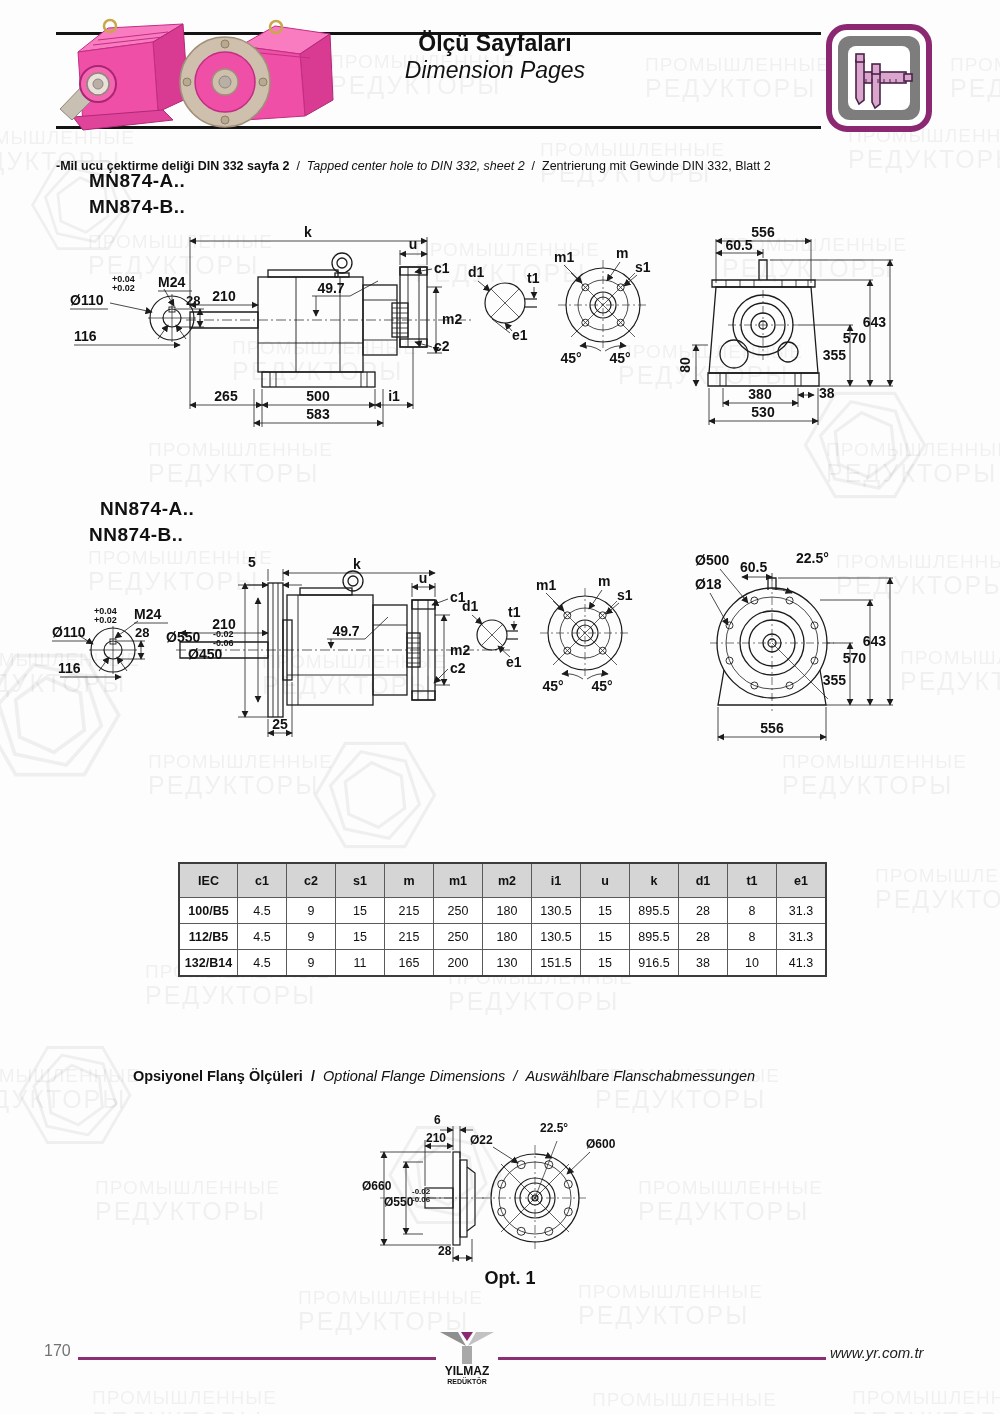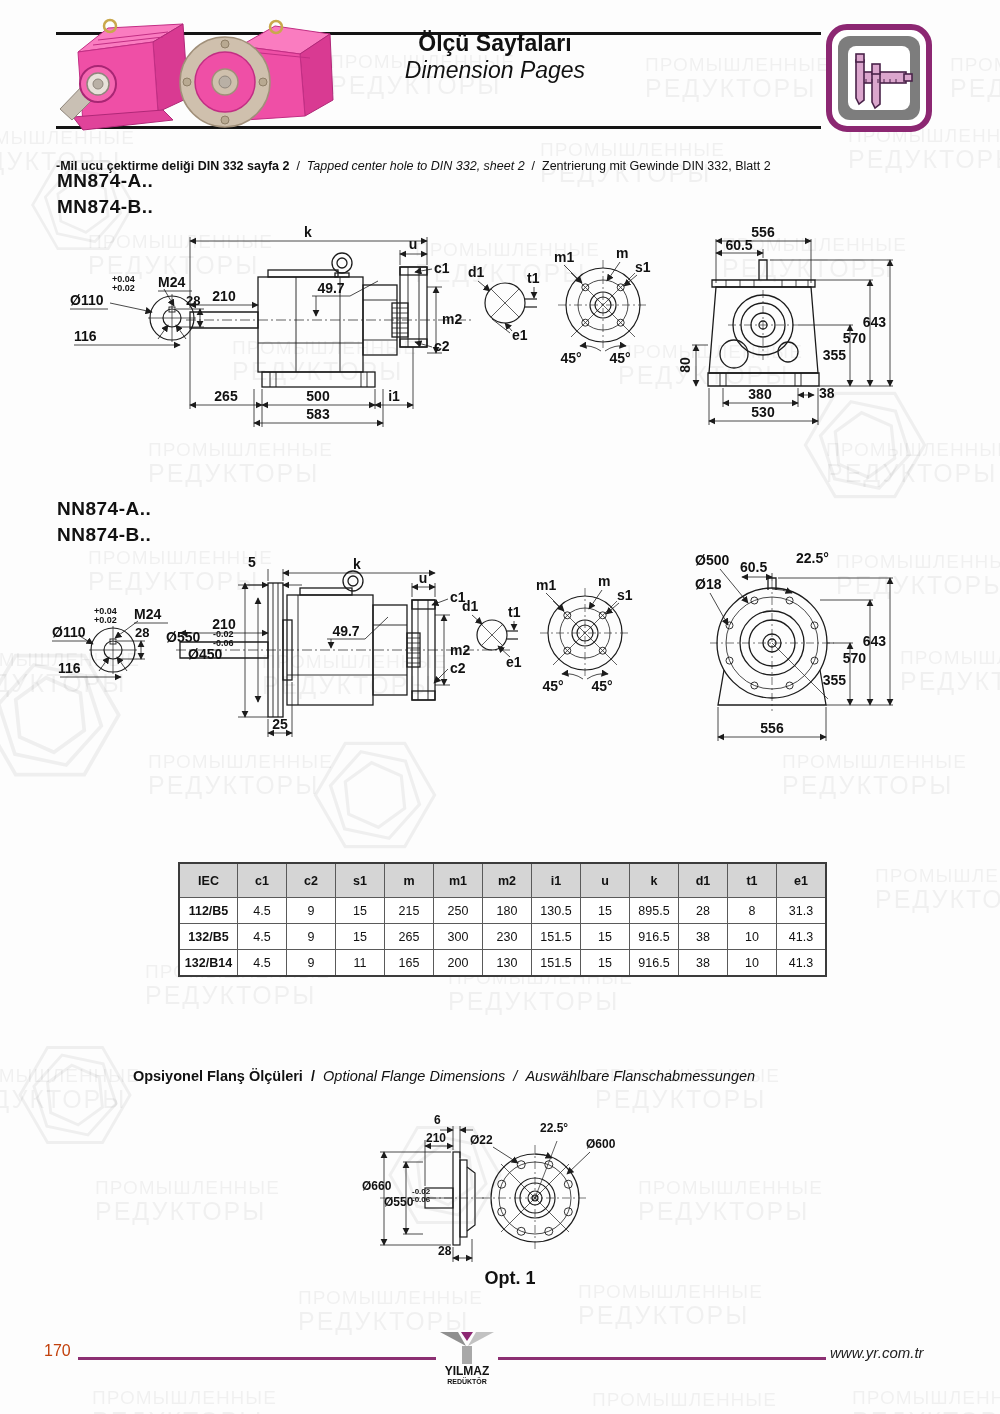--- a/index.html
+++ b/index.html
@@ -7,38 +7,38 @@
        font-family:"Liberation Sans",sans-serif;color:#111;}
   .abs{position:absolute;}
   .rule{position:absolute;background:#141414;height:3px;}
   .title-block{position:absolute;left:330px;top:30px;width:330px;text-align:center;}
   .title-tr{font-size:23px;font-weight:bold;}
   .title-en{font-size:23px;font-style:italic;}
   .title-de{font-size:23px;margin-top:4px;}
   .note{position:absolute;left:56px;top:134px;font-size:12.5px;white-space:nowrap;margin-top:25px;}
   .note b{font-weight:bold;}
   .note i{font-style:italic;}
-  .sec-title{position:absolute;font-size:19px;font-weight:bold;letter-spacing:.5px;}
+  .sec-title{position:absolute;font-size:19px;font-weight:bold;letter-spacing:.5px;margin-left:32px;}
   svg text{font-family:"Liberation Sans",sans-serif;}
   .draw{position:absolute;}
   table.dim{position:absolute;left:178px;top:862px;border-collapse:collapse;
             border:2px solid #3c3c3c;font-size:12.5px;padding-left:12px;}
   table.dim th,table.dim td{border:1px solid #5a5a5a;text-align:center;padding:0;}
   table.dim th{background:#d5d5d5;font-weight:bold;height:33px;width:48px;}
   table.dim th.c0{width:57px;}
   table.dim td{height:25px;background:#fff;}
   table.dim td.c0{font-weight:bold;}
   .opt-heading{position:absolute;left:0;top:1068px;width:888px;text-align:center;font-size:14.5px;}
   .opt-caption{position:absolute;left:430px;top:1268px;width:160px;text-align:center;
                font-size:18px;font-weight:bold;}
   .wm{position:absolute;color:rgba(0,0,0,0.05);line-height:1.05;white-space:nowrap;pointer-events:none;}
   .wm .l1{font-size:19px;letter-spacing:1px;display:block;}
   .wm .l2{font-size:25px;letter-spacing:2px;display:block;}
   .hex{position:absolute;opacity:0.05;pointer-events:none;}
-  .pgnum{position:absolute;left:44px;top:1342px;font-size:16px;color:#c2410c;}
+  .pgnum{position:absolute;left:44px;top:1342px;font-size:16px;color:#737373;}
   .frule{position:absolute;top:1357px;height:3px;background:#8c2f72;}
   .url{position:absolute;left:830px;top:1344px;font-size:15px;font-style:italic;color:#222;}
 </style>
 </head>
 <body>
 
 <div class="wm" style="left:330px;top:52px">
     <span class="l1">ПРОМЫШЛЕННЫЕ</span>
     <span class="l2">РЕДУКТОРЫ</span>
   </div>
@@ -501,21 +501,21 @@
   <text x="846" y="102" text-anchor="end">643</text>
   <text x="826" y="118" text-anchor="end">570</text>
   <text x="806" y="135" text-anchor="end">355</text>
   <text x="650" y="140" text-anchor="middle" transform="rotate(-90 650 140)">80</text>
   <text x="720" y="174" text-anchor="middle">380</text>
   <text x="779" y="173">38</text>
   <text x="723" y="192" text-anchor="middle">530</text>
  </g>
 </svg>
 
-<div class="sec-title" style="left:57px;top:498px">NN874-A..</div>
+<div class="sec-title" style="left:68px;top:498px">NN874-A..</div>
 <div class="sec-title" style="left:57px;top:524px">NN874-B..</div>
 
 <svg class="draw" style="left:40px;top:545px" width="920" height="235" viewBox="0 0 920 235">
  <defs>
   <marker id="mB" viewBox="0 0 10 10" refX="9" refY="5" markerWidth="9" markerHeight="9" orient="auto-start-reverse">
     <path d="M0,0L10,5L0,10z" fill="#1c1c1c"></path>
   </marker>
  </defs>
 
  <g stroke="#1c1c1c" stroke-width="1.2" fill="none">
@@ -730,48 +730,48 @@
   <th>m1</th>
   <th>m2</th>
   <th>i1</th>
   <th>u</th>
   <th>k</th>
   <th>d1</th>
   <th>t1</th>
   <th>e1</th>
  </tr>
  <tr>
-  <td class="c0">112/B5</td>
+  <td class="c0">100/B5</td>
   <td>4.5</td>
   <td>9</td>
   <td>15</td>
   <td>215</td>
   <td>250</td>
   <td>180</td>
   <td>130.5</td>
   <td>15</td>
   <td>895.5</td>
   <td>28</td>
   <td>8</td>
   <td>31.3</td>
  </tr>
  <tr>
-  <td class="c0">132/B5</td>
+  <td class="c0">112/B5</td>
   <td>4.5</td>
   <td>9</td>
   <td>15</td>
-  <td>265</td>
-  <td>300</td>
-  <td>230</td>
-  <td>151.5</td>
+  <td>215</td>
+  <td>250</td>
+  <td>180</td>
+  <td>130.5</td>
   <td>15</td>
-  <td>916.5</td>
-  <td>38</td>
-  <td>10</td>
-  <td>41.3</td>
+  <td>895.5</td>
+  <td>28</td>
+  <td>8</td>
+  <td>31.3</td>
  </tr>
  <tr>
   <td class="c0">132/B14</td>
   <td>4.5</td>
   <td>9</td>
   <td>11</td>
   <td>165</td>
   <td>200</td>
   <td>130</td>
   <td>151.5</td>

